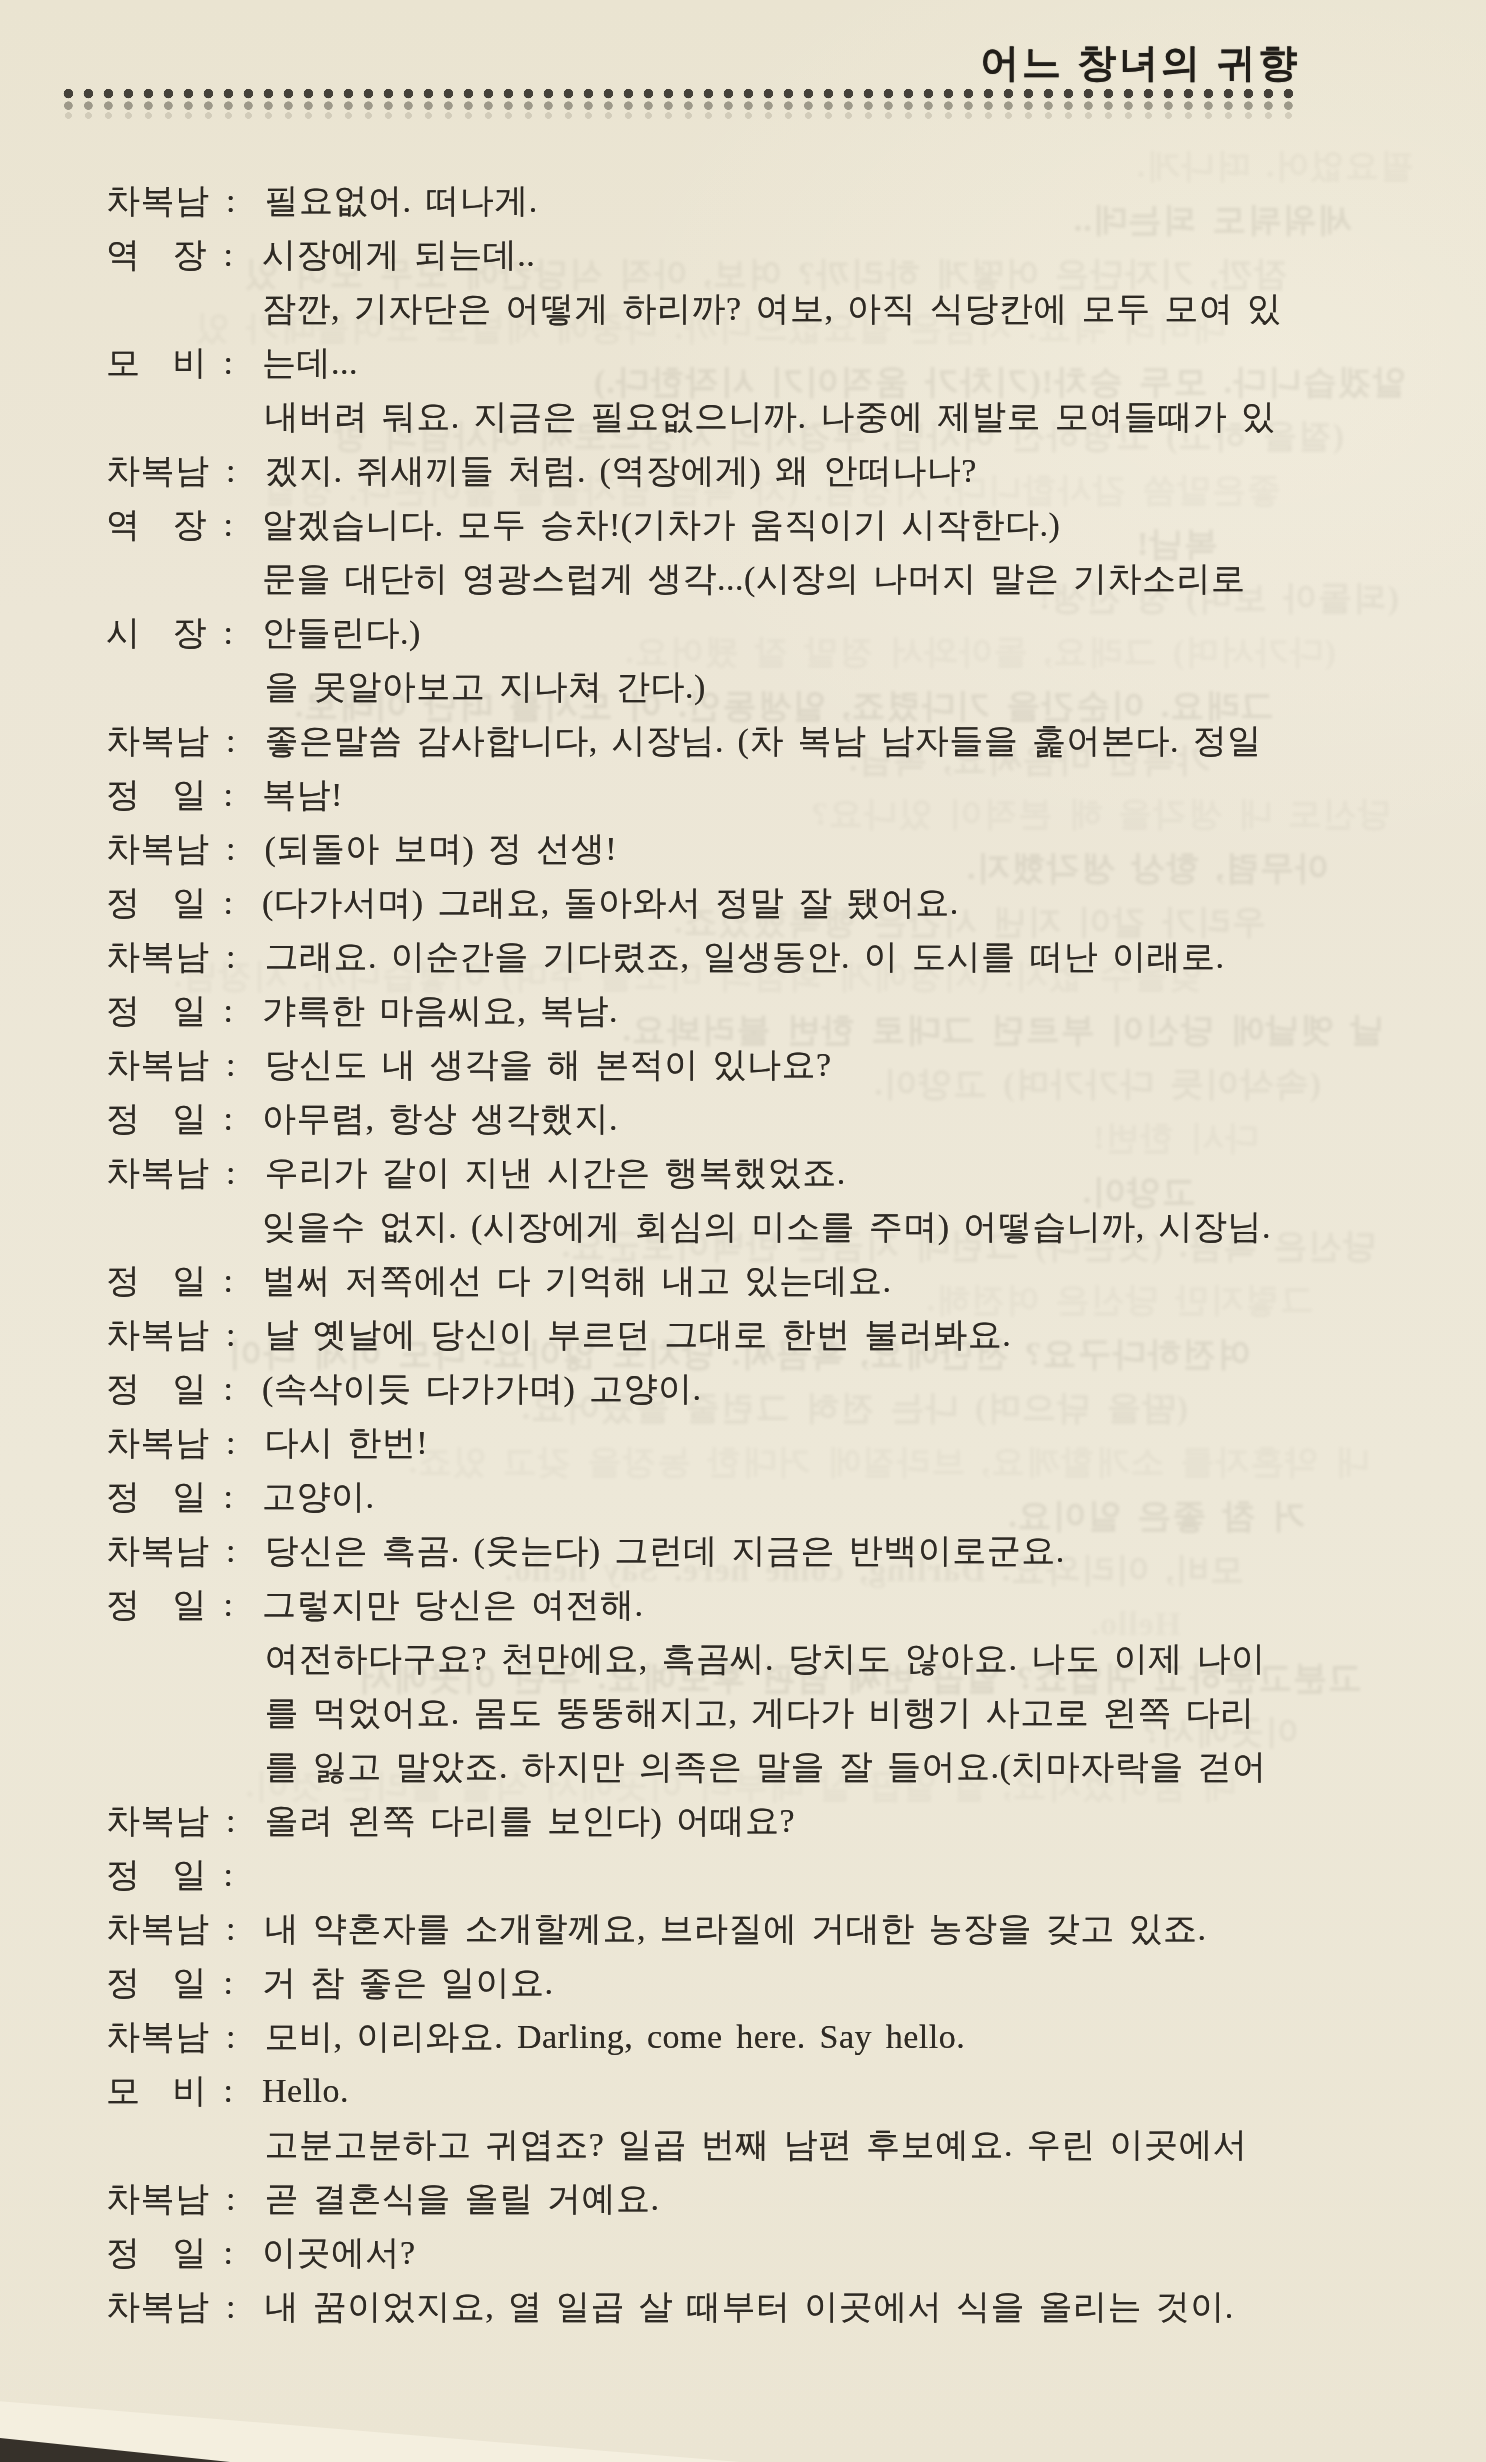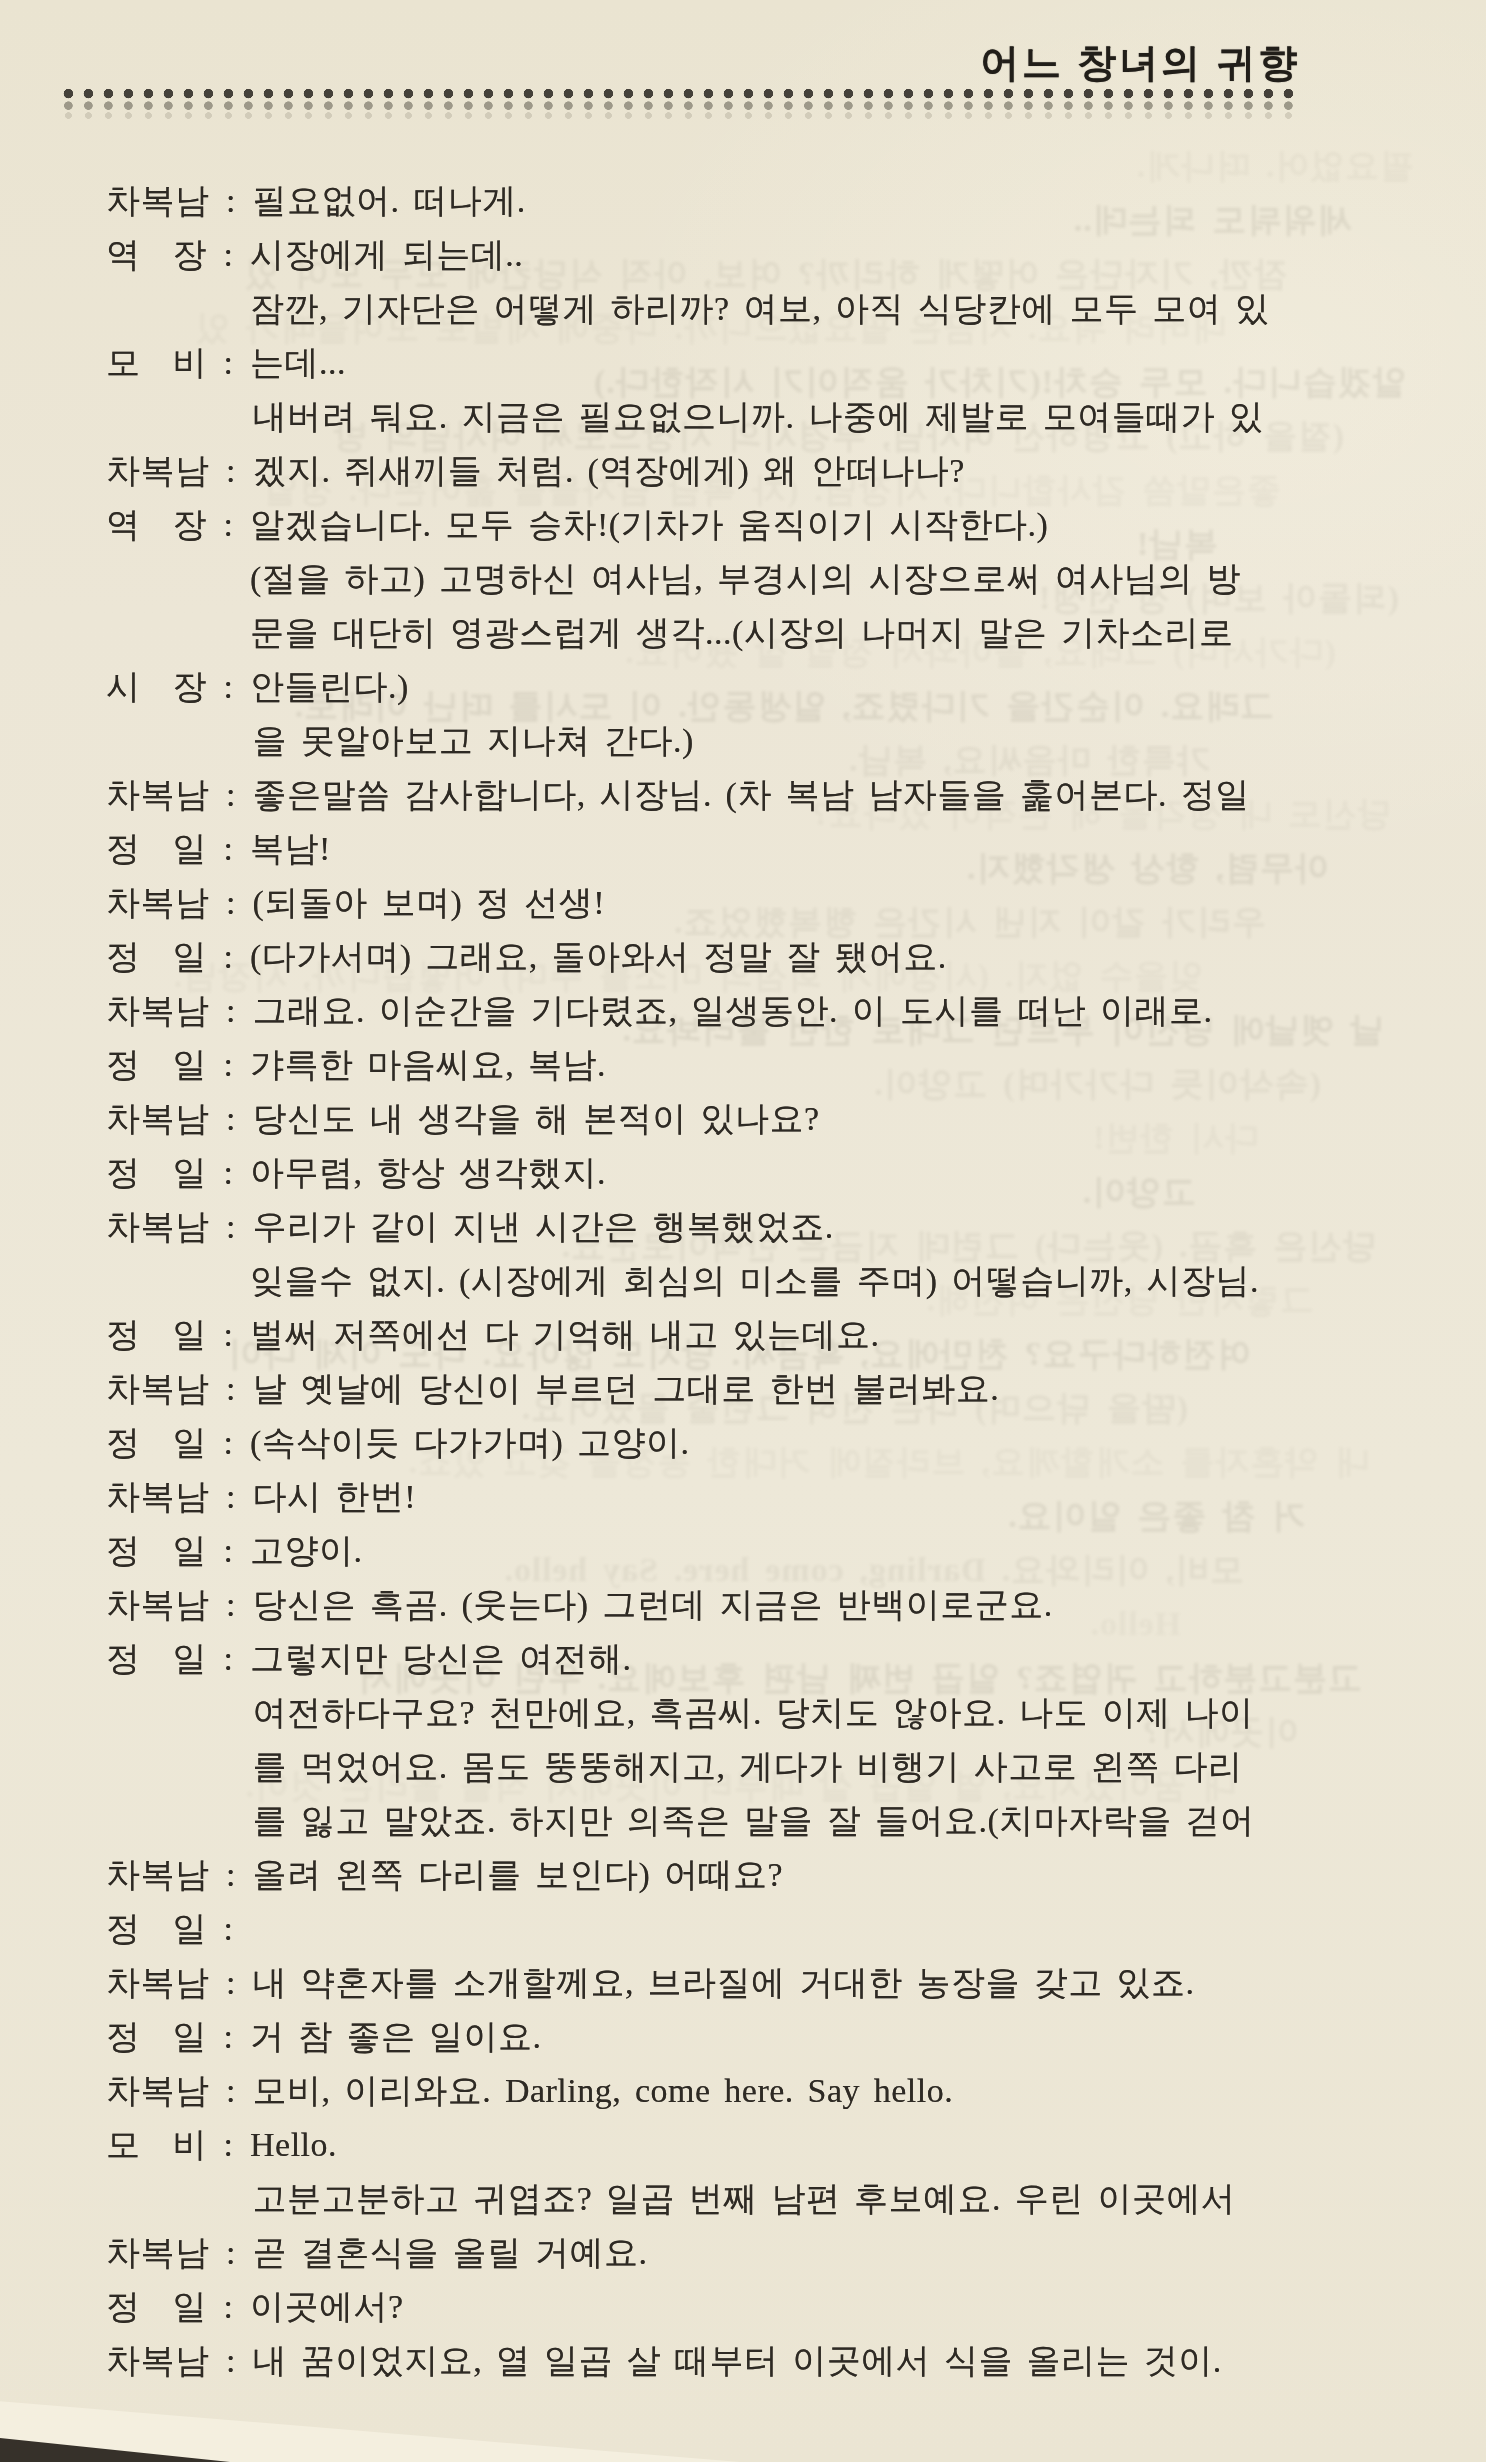--- a/index.html
+++ b/index.html
@@ -51,21 +51,21 @@
     letter-spacing:0.5px;word-spacing:4.7px;
     text-shadow:0 0 0.6px rgba(46,42,36,.7);
   }
   .entry{display:flex;align-items:flex-end;}
   .speaker{
     flex:0 0 101px;
     text-align:justify;text-align-last:justify;
     white-space:nowrap;
   }
   .colon{flex:0 0 43px;text-align:center;}
-  .lines{flex:1;min-width:0;}
+  .lines{flex:1;min-width:0;margin-left:12px;}
   .line{white-space:nowrap;height:54px;}
   .edge-light{
     position:absolute;left:0;bottom:0;width:740px;height:69px;
     background:#f4efdf;
     clip-path:polygon(0 12%, 100% 100%, 0 100%);
     pointer-events:none;
   }
   .edge-dark{
     position:absolute;left:0;bottom:0;width:230px;height:26px;
     background:#36312a;
@@ -155,21 +155,20 @@
         <div class="speaker">역 장</div>
         <div class="colon">:</div>
         <div class="lines">
           <div class="line">알겠습니다. 모두 승차!(기차가 움직이기 시작한다.)</div>
         </div>
       </div>
       <div class="entry">
         <div class="speaker">시 장</div>
         <div class="colon">:</div>
         <div class="lines">
-          <div class="line">(절을 하고) 고명하신 여사님, 부경시의 시장으로써 여사님의 방</div>
           <div class="line">문을 대단히 영광스럽게 생각...(시장의 나머지 말은 기차소리로</div>
           <div class="line">안들린다.)</div>
         </div>
       </div>
       <div class="entry">
         <div class="speaker">차복남</div>
         <div class="colon">:</div>
         <div class="lines">
           <div class="line">을 못알아보고 지나쳐 간다.)</div>
           <div class="line">좋은말씀 감사합니다, 시장님. (차 복남 남자들을 훑어본다. 정일</div>

